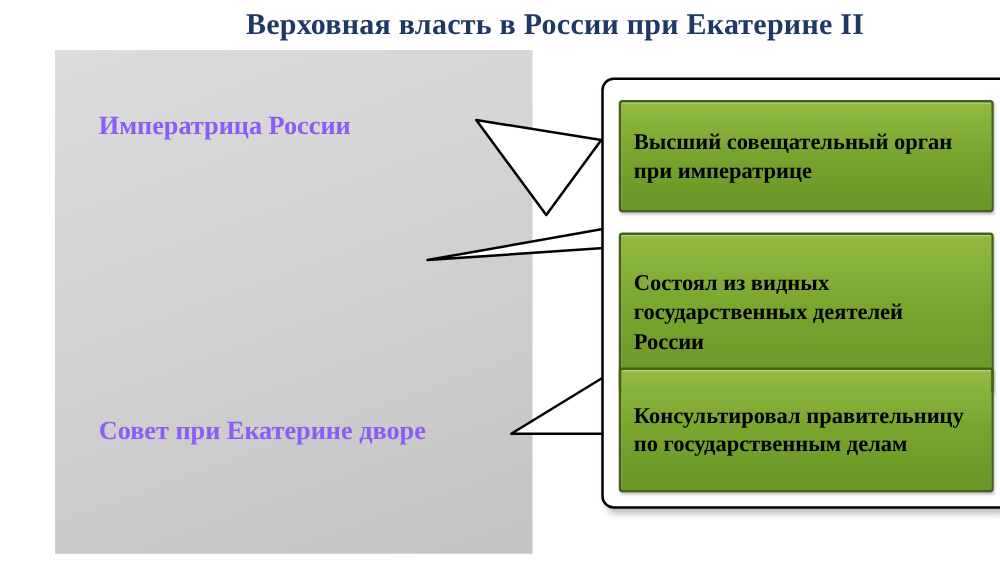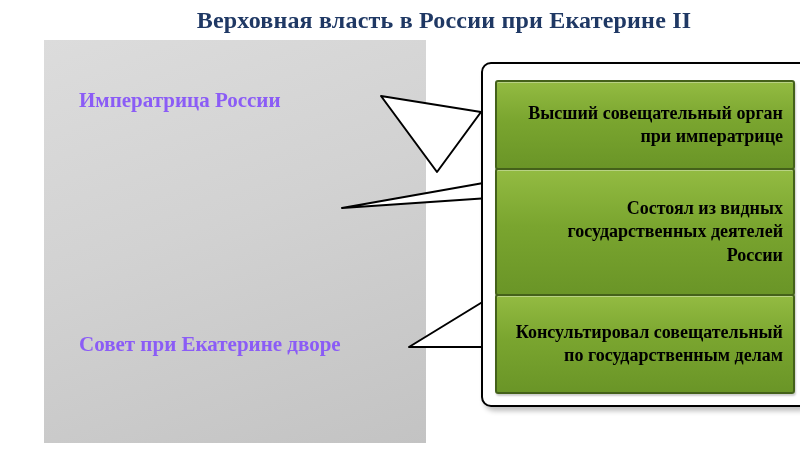--- a/index.html
+++ b/index.html
@@ -71,30 +71,30 @@
     position: absolute;
     left: 12px;
     width: 300px;
     box-sizing: border-box;
     background: linear-gradient(180deg, #93bb42 0%, #7aa52f 45%, #6a9527 100%);
     border: 2px solid #44611a;
     border-radius: 3px;
     display: flex;
     align-items: center;
     justify-content: center;
-    text-align: right;
+    text-align: left;
     font-size: 18px;
     font-weight: bold;
     color: #000000;
     line-height: 1.3;
     padding: 20px 10px;
     box-shadow: inset 0 1px 0 rgba(255,255,255,0.35), 1px 2px 2px rgba(0,0,0,0.2);
   }
   .green-box-1 { top: 16px;  height: 90px; }
-  .green-box-2 { top: 104px; height: 128px; }
+  .green-box-2 { top: 122px; height: 128px; }
   .green-box-3 { top: 230px; height: 100px; }
 </style>
 </head>
 <body>
 
 <div class="slide">
 
   <div class="slide-title">Верховная власть в России при Екатерине II</div>
 
   <div class="gray-panel"></div>
@@ -109,17 +109,17 @@
     <polygon points="298,208 445,182 445,198" fill="#ffffff" stroke="#000000" stroke-width="2" stroke-linejoin="round"></polygon>
     <polygon points="365,347 445,298 445,347" fill="#ffffff" stroke="#000000" stroke-width="2" stroke-linejoin="round"></polygon>
   </svg>
 
   <div class="container-box">
 
     <div class="green-box green-box-1">Высший совещательный орган при императрице</div>
 
     <div class="green-box green-box-2">Состоял из видных государственных деятелей России</div>
 
-    <div class="green-box green-box-3">Консультировал совещательный по государственным делам</div>
+    <div class="green-box green-box-3">Консультировал правительницу по государственным делам</div>
 
   </div>
 
 </div>
 
 </body></html>

